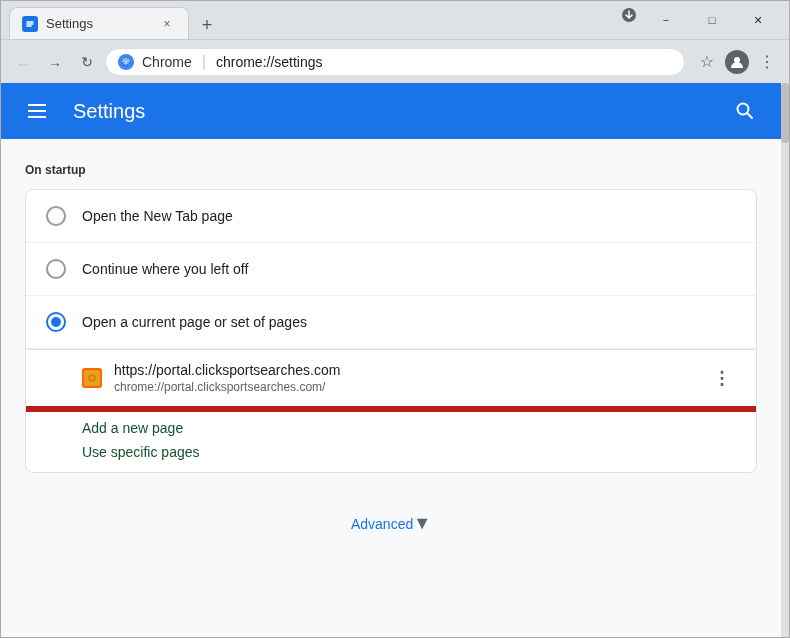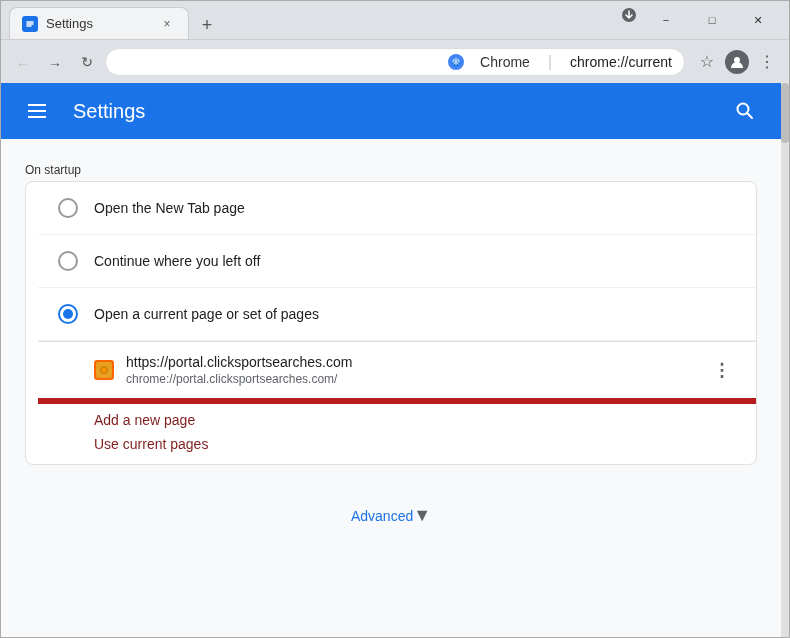--- a/index.html
+++ b/index.html
@@ -136,23 +136,22 @@
     .nav-btn.disabled { color: #bbb; cursor: default; }
 
     .address-input {
       flex: 1;
       height: 28px;
       background: #fff;
       border-radius: 14px;
       display: flex;
       align-items: center;
       padding: 0 12px;
-      gap: 16px;
+      gap: 8px;
       border: 1px solid #ddd;
-      justify-content: flex-end;
     }
 
     .site-icon {
       width: 16px;
       height: 16px;
       border-radius: 50%;
       background: #4285f4;
       display: flex;
       align-items: center;
       justify-content: center;
@@ -274,33 +273,32 @@
     .scrollbar-thumb {
       width: 8px;
       height: 60px;
       background: #bdbdbd;
       border-radius: 4px;
     }
 
     
     .section-title {
       font-size: 12px;
-      font-weight: 400;
+      font-weight: 700;
       color: #333;
-      margin-bottom: 4px;
+      margin-bottom: 12px;
       text-transform: none;
     }
 
     .options-card {
       background: white;
       border-radius: 8px;
       border: 1px solid #e0e0e0;
       margin-bottom: 24px;
       overflow: hidden;
-      padding-left: 12px;
     }
 
     .radio-option {
       display: flex;
       align-items: center;
       padding: 16px 20px;
       gap: 16px;
       border-bottom: 1px solid #f0f0f0;
       cursor: pointer;
     }
@@ -388,21 +386,21 @@
     }
 
     .link-actions {
       padding: 8px 20px 12px 56px;
       display: flex;
       flex-direction: column;
       gap: 8px;
     }
 
     .action-link {
-      color: #7f1d1d;
+      color: #14532d;
       font-size: 14px;
       cursor: pointer;
       text-decoration: none;
     }
 
     
     .advanced-section {
       display: flex;
       justify-content: center;
       align-items: center;
@@ -484,21 +482,21 @@
     <div class="nav-btn">↻</div>
     <div class="address-input">
       <div class="site-icon">
         <svg width="10" height="10" viewBox="0 0 10 10">
           <circle cx="5" cy="5" r="4.5" fill="#1a73e8"></circle>
           <path d="M5 1.5A3.5 3.5 0 0 1 8.5 5M5 1.5A3.5 3.5 0 0 0 1.5 5M5 1.5v7M1.5 5h7M2 2.5C3 3.5 4 4 5 4M8 2.5C7 3.5 6 4 5 4M2 7.5C3 6.5 4 6 5 6M8 7.5C7 6.5 6 6 5 6" stroke="white" stroke-width="0.7" fill="none"></path>
         </svg>
       </div>
       <span class="address-text">Chrome</span>
       <span class="address-separator">|</span>
-      <span class="address-url">chrome://current</span>
+      <span class="address-url">chrome://settings</span>
     </div>
     <div class="toolbar-icons">
       <div class="toolbar-icon-btn">☆</div>
       <div class="toolbar-icon-btn">
         <div class="profile-icon">
           <svg width="14" height="14" viewBox="0 0 14 14" fill="white">
             <circle cx="7" cy="5" r="3"></circle>
             <path d="M1 13c0-3.3 2.7-6 6-6s6 2.7 6 6" fill="white"></path>
           </svg>
         </div>
@@ -562,21 +560,21 @@
                 </div>
                 <div class="url-info">
                   <div class="url-main">https://portal.clicksportsearches.com</div>
                   <div class="url-sub">chrome://portal.clicksportsearches.com/</div>
                 </div>
                 <div class="more-btn">⋮</div>
               </div>
 
               <div class="link-actions">
                 <a class="action-link">Add a new page</a>
-                <a class="action-link">Use current pages</a>
+                <a class="action-link">Use specific pages</a>
               </div>
             </div>
           </div>
 
           <div class="advanced-section">
             <div class="advanced-btn">
               <span>Advanced</span>
               <span class="chevron-down">▼</span>
             </div>
           </div>

